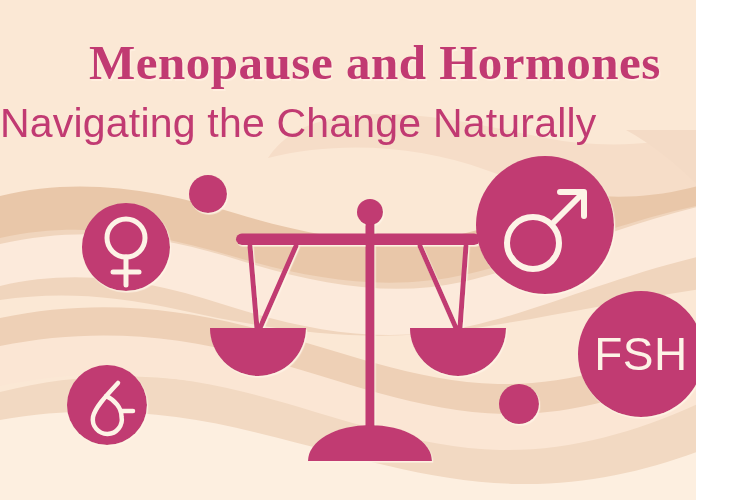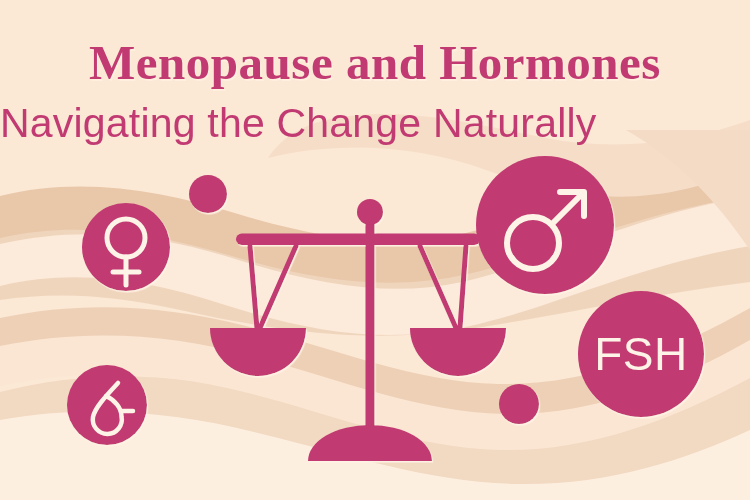--- a/index.html
+++ b/index.html
@@ -3,21 +3,21 @@
 <meta charset="utf-8">
 <title>Menopause and Hormones</title>
 <style>
   html, body {
     margin: 0;
     padding: 0;
     background: #ffffff;
   }
   #poster {
     position: relative;
-    width: 750px;
+    width: 696px;
     height: 500px;
     overflow: hidden;
     background: #e5e5e5;
     font-family: "Liberation Sans", sans-serif;
     user-select: none;
   }
   #bg-svg, #art-svg {
     position: absolute;
     left: 0;
     top: 0;

